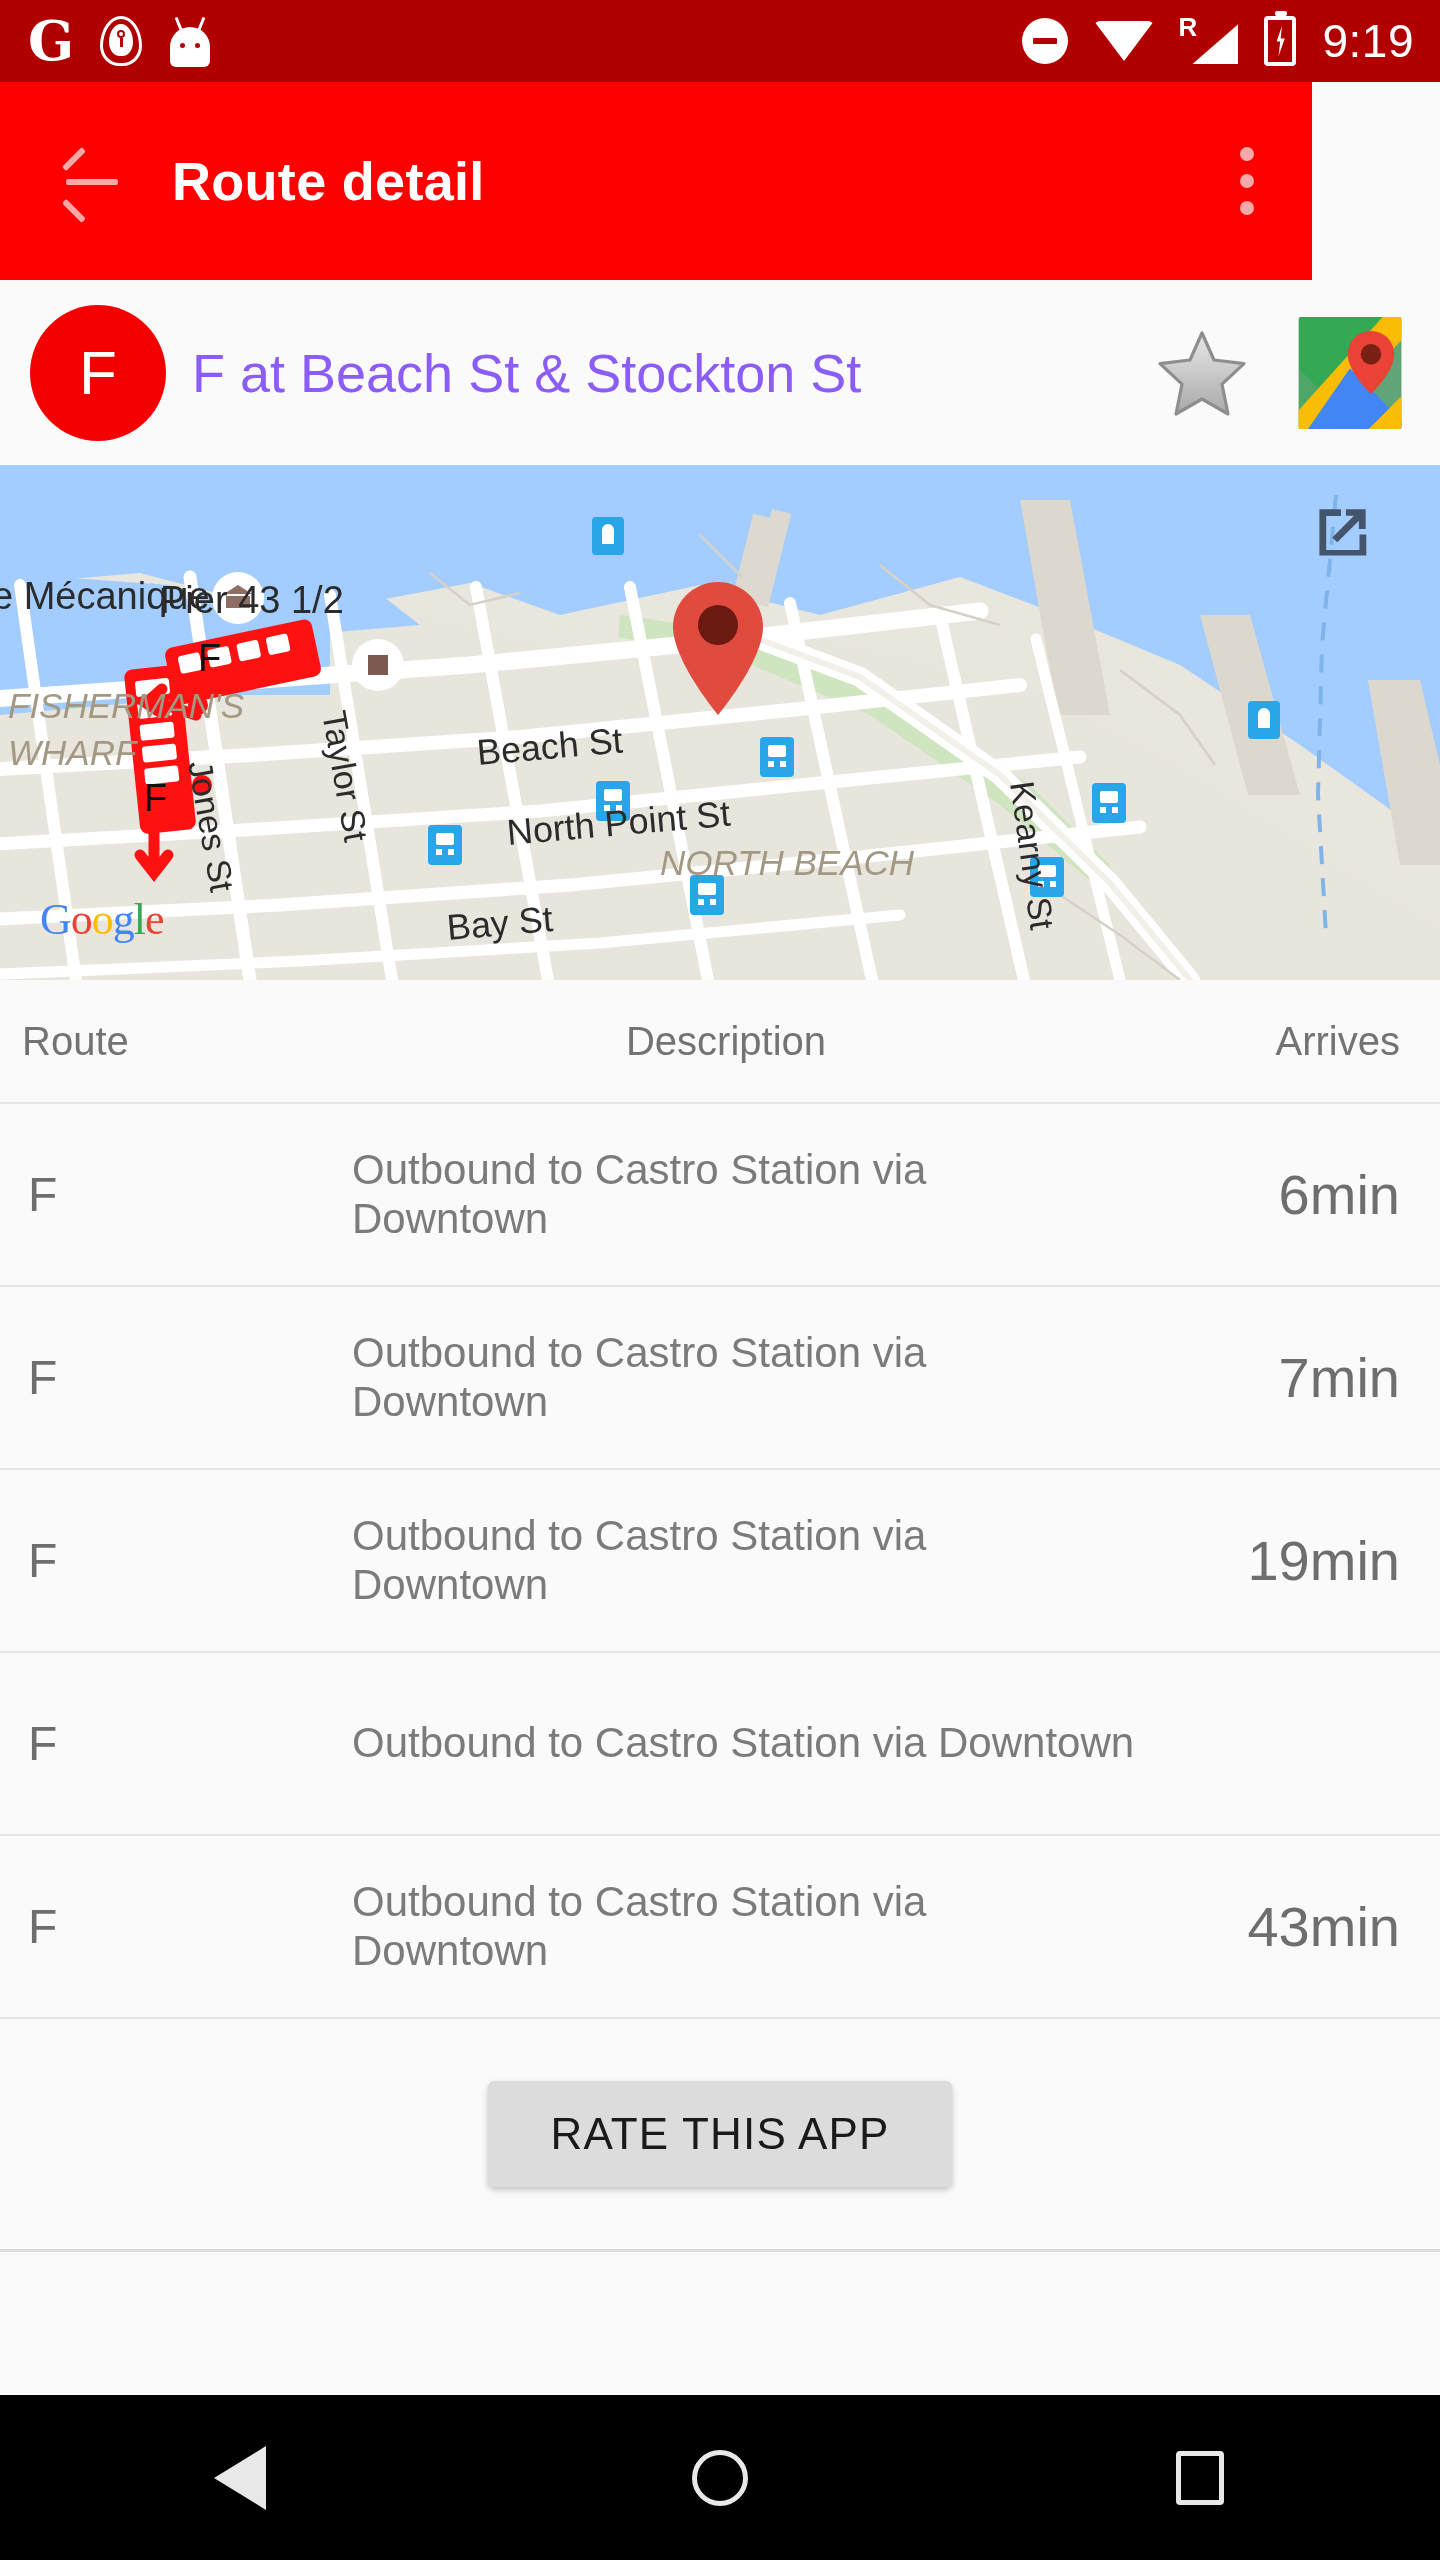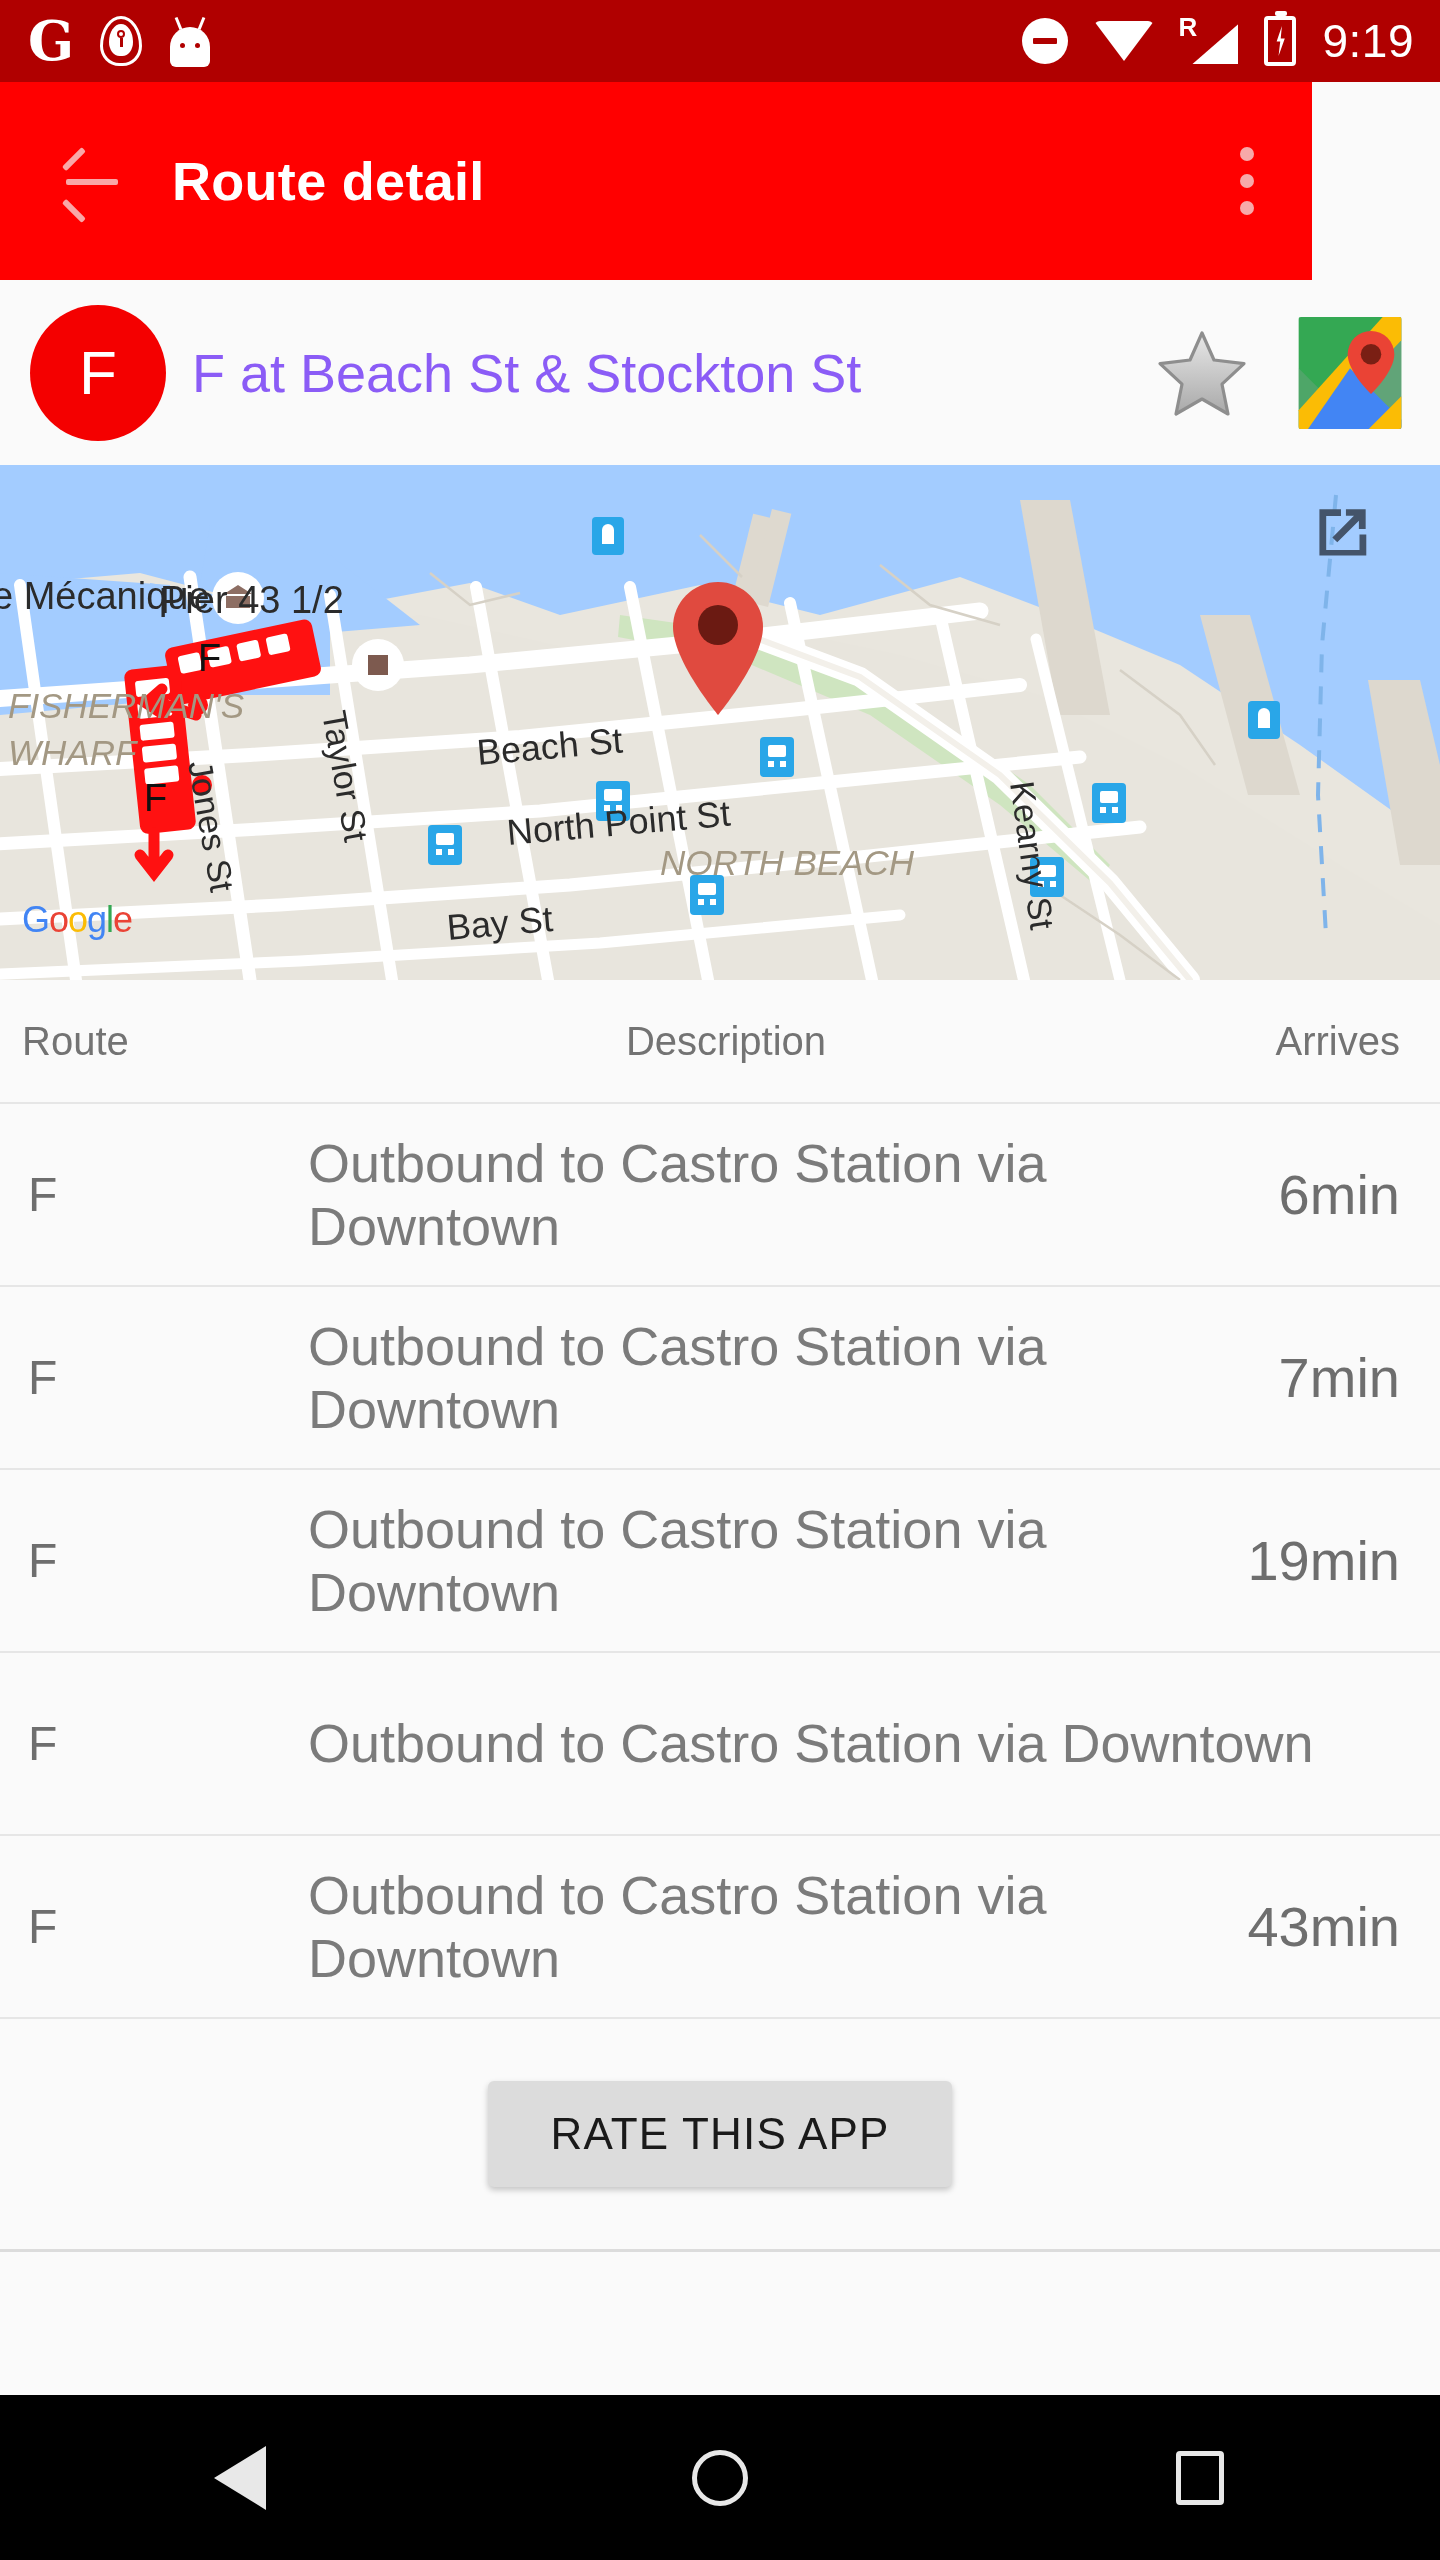--- a/index.html
+++ b/index.html
@@ -101,23 +101,23 @@
   
   .map{
     position:absolute;left:0;top:465px;width:1440px;height:515px;
     overflow:hidden;background:#a3ccff;
   }
   .map svg{display:block;}
   .map-openext{
     position:absolute;right:62px;top:32px;width:74px;height:74px;cursor:pointer;
   }
   .google-wm{
-    position:absolute;left:22px;bottom:34px;
-    font-family:Liberation Sans, sans-serif;
-    font-size:36px;font-weight:500;letter-spacing:-1px;line-height:52px;
+    position:absolute;left:40px;bottom:34px;
+    font-family:Liberation Serif, serif;
+    font-size:44px;font-weight:500;letter-spacing:-1px;line-height:52px;
   }
   .google-wm b{font-weight:500;}
   .gw-b{color:#4285f4;} .gw-r{color:#ea4335;} .gw-y{color:#fbbc05;} .gw-g{color:#34a853;}
 
   
   .table{
     position:absolute;left:0;top:980px;width:1440px;
     background:#fafafa;
   }
   .thead{
@@ -128,21 +128,21 @@
   .th.route{width:280px;text-align:left;}
   .th.desc{flex:1;text-align:center;}
   .th.arr{width:250px;text-align:right;}
   .trow{
     display:flex;align-items:center;min-height:183px;
     padding:0 40px 0 28px;box-sizing:border-box;
     border-top:2px solid #e6e6e6;
   }
   .trow:first-of-type{border-top:none;}
   .td-route{width:280px;color:#6e6e6e;font-size:48px;font-weight:300;}
-  .td-desc{flex:1;color:#7b7b7b;font-size:54px;line-height:1.15;padding-right:26px;box-sizing:border-box;}
+  .td-desc{flex:1;color:#7b7b7b;font-size:42px;line-height:1.15;padding-right:26px;box-sizing:border-box;margin-left:44px;}
   .td-arr{width:260px;text-align:right;color:#6e6e6e;font-size:56px;font-weight:300;white-space:nowrap;}
 
   
   .rate-zone{
     position:relative;width:1440px;height:232px;
     border-top:2px solid #e6e6e6;
     display:flex;align-items:center;justify-content:center;
     background:#fafafa;box-sizing:border-box;
   }
   .rate-btn{

